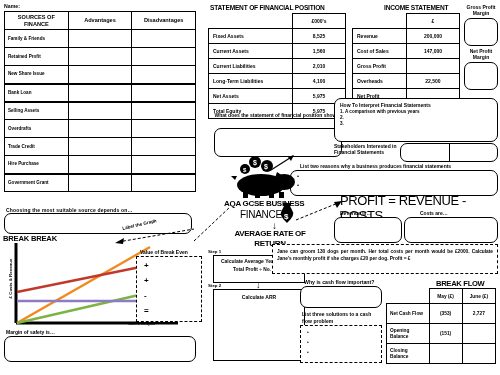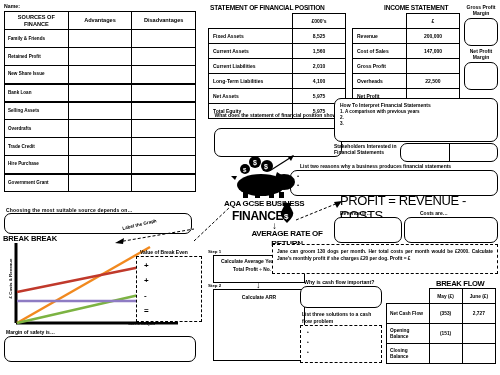--- a/index.html
+++ b/index.html
@@ -70,26 +70,26 @@
   #stake-lbl{left:334px;top:143px;width:64px;font-size:5px;font-weight:bold;line-height:6.4px;}
   #stake-box{left:400px;top:143px;width:96px;height:17px;}
   #stake-box .divv{position:absolute;left:48px;top:0;bottom:0;border-left:1.2px solid #000;}
   #reasons-lbl{left:300px;top:163px;font-size:5px;font-weight:bold;}
   #reasons-box{left:290px;top:170px;width:206px;height:24px;}
   #reasons-box .b{font-size:6px;position:absolute;left:6px;}
 
   
   #piggy{left:231px;top:152px;width:70px;height:46px;}
   #brand1{left:224px;top:199px;font-size:8px;font-weight:bold;letter-spacing:-.3px;}
-  #brand2{left:232px;top:209px;font-size:12px;font-weight:bold;letter-spacing:-.3px;}
+  #brand2{left:240px;top:209px;font-size:10px;font-weight:normal;letter-spacing:-.3px;}
   #moneybag{left:278px;top:203px;width:18px;height:22px;}
   #arrow-down{left:272px;top:220px;font-size:10px;font-weight:bold;}
 
   
-  #arr-title{left:242px;top:229px;width:90px;text-align:center;font-size:8px;
+  #arr-title{left:225px;top:229px;width:90px;text-align:center;font-size:8px;
              font-weight:bold;line-height:9.5px;letter-spacing:-.3px;}
   #step1-lbl{left:208px;top:249px;font-size:4.4px;font-weight:bold;}
   #step1-box{left:213px;top:255px;width:90px;height:26px;}
   #step1-box .t{font-size:5px;font-weight:bold;text-align:center;line-height:6.4px;padding-top:2px;}
   #step1-box .f{font-size:4.8px;font-weight:bold;text-align:center;padding-top:3px;}
   #step-arrow{left:256px;top:280px;font-size:9px;font-weight:bold;}
   #step2-lbl{left:208px;top:283px;font-size:4.4px;font-weight:bold;}
   #step2-box{left:213px;top:289px;width:90px;height:70px;}
   #step2-box .t{font-size:5px;font-weight:bold;text-align:center;padding-top:4px;}
 

